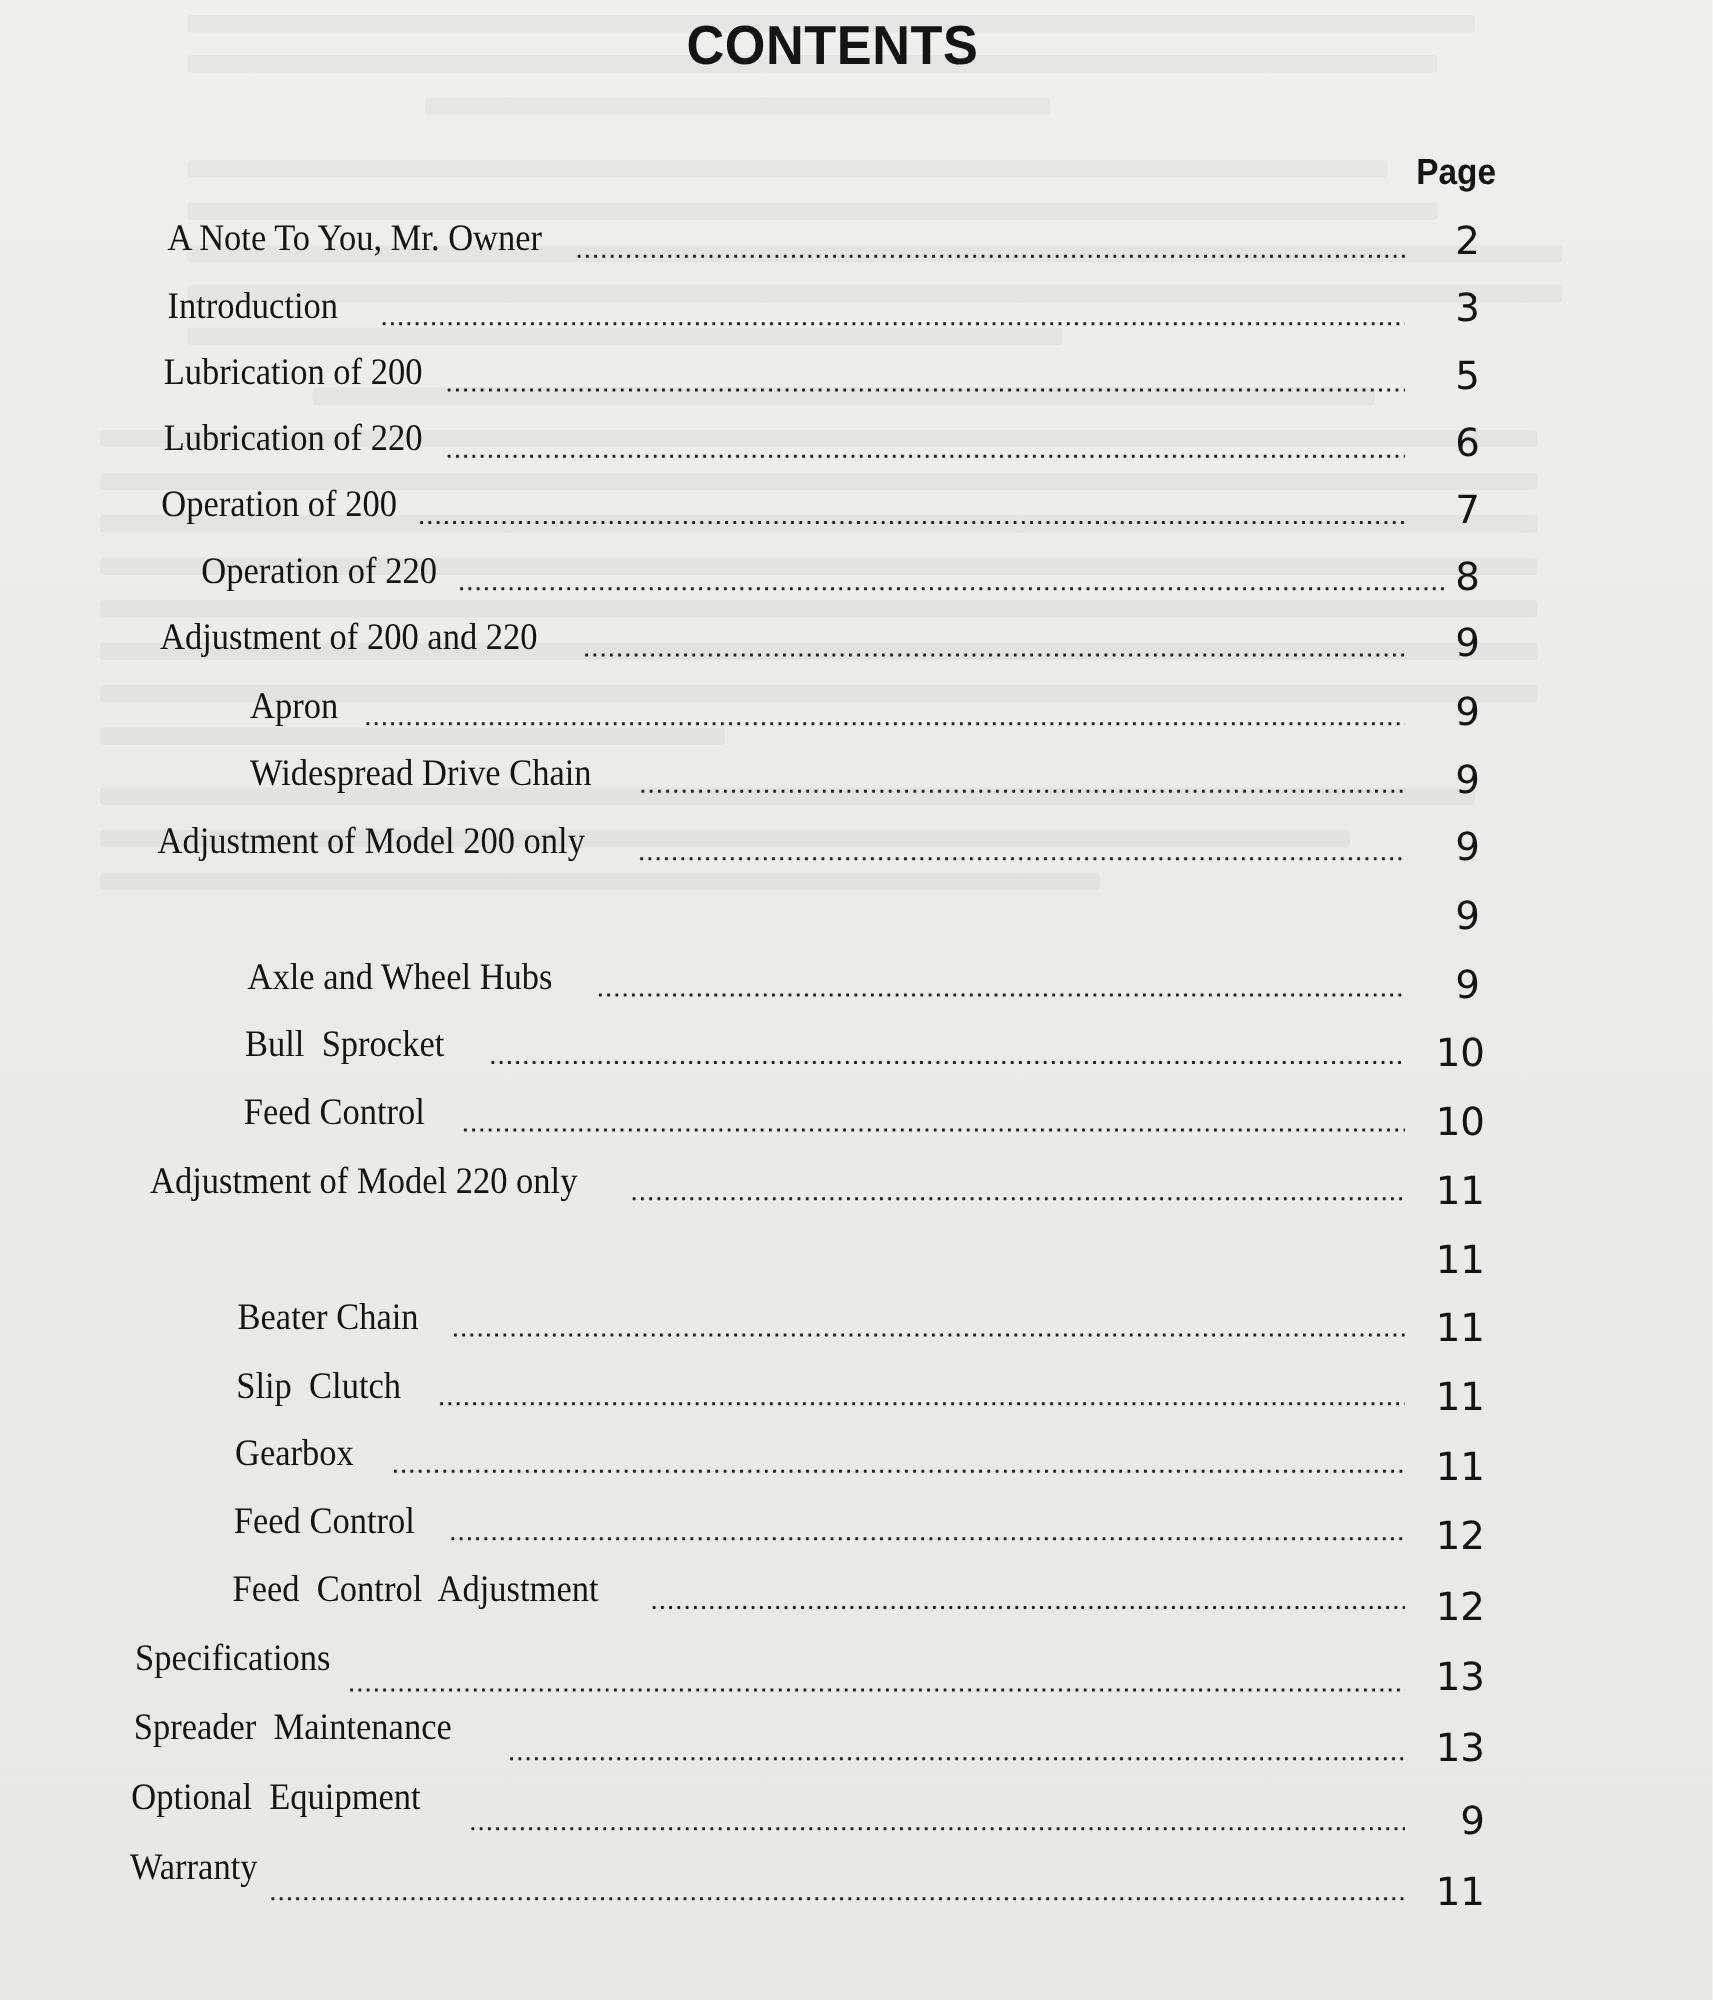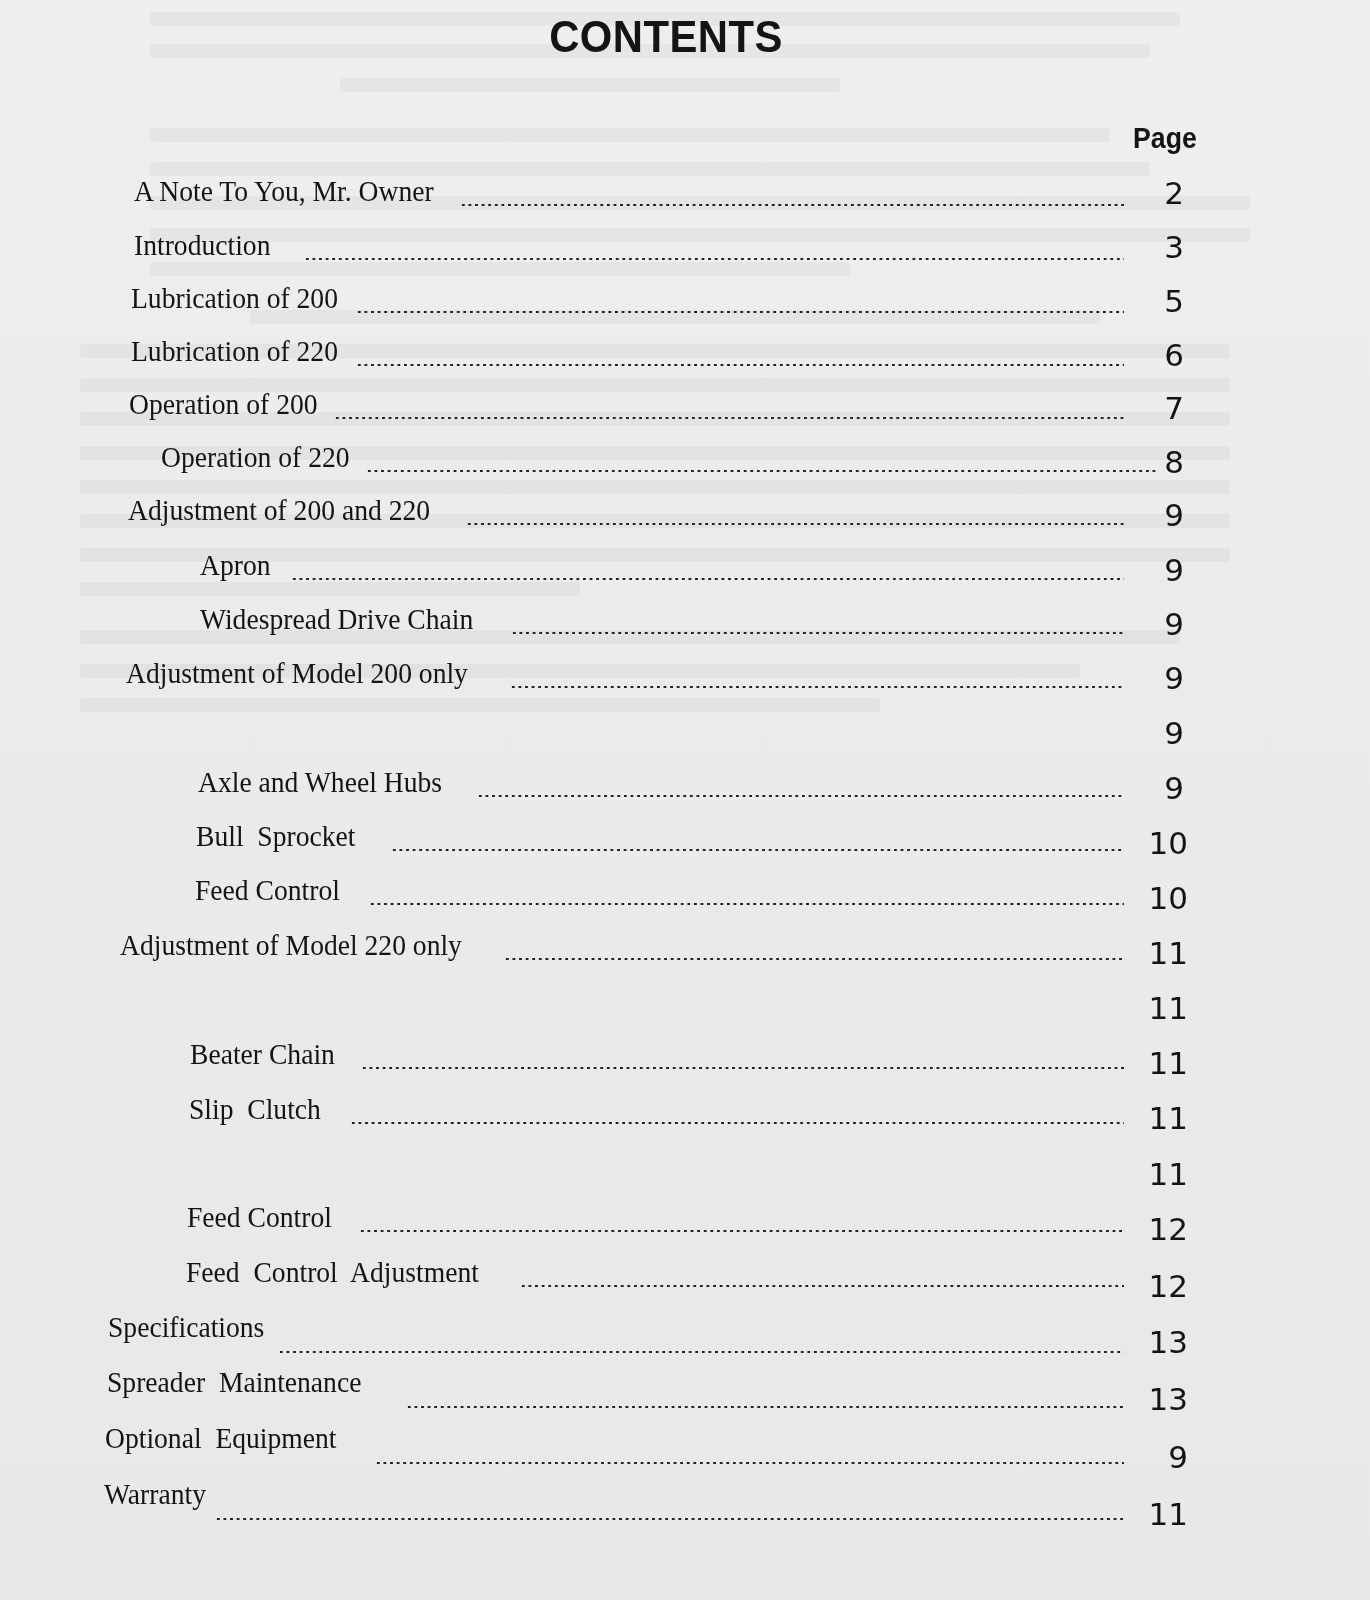--- a/index.html
+++ b/index.html
@@ -215,20 +215,24 @@
     <span class="leader"></span>
   </div>
   <div class="num" style="left:1128px;top:1048px;">11</div>
 
   <div class="row" style="left:189px;top:1090px;width:935px;">
     <span class="label" style="margin-right:18px;">Slip  Clutch</span>
     <span class="leader"></span>
   </div>
   <div class="num" style="left:1128px;top:1103px;">11</div>
 
+  <div class="row" style="left:188px;top:1144px;width:936px;">
+    <span class="label" style="margin-right:22px;">Gearbox</span>
+    <span class="leader"></span>
+  </div>
   <div class="num" style="left:1128px;top:1159px;">11</div>
 
   <div class="row" style="left:187px;top:1198px;width:937px;">
     <span class="label" style="margin-right:14px;">Feed Control</span>
     <span class="leader"></span>
   </div>
   <div class="num" style="left:1128px;top:1214px;">12</div>
 
   <div class="row" style="left:186px;top:1253px;width:938px;">
     <span class="label" style="margin-right:16px;">Feed  Control  Adjustment</span>

